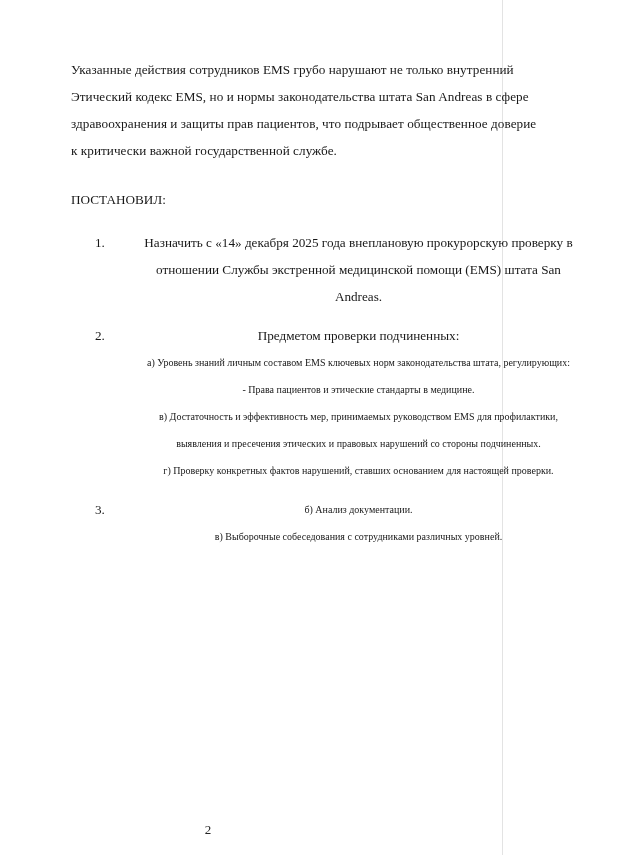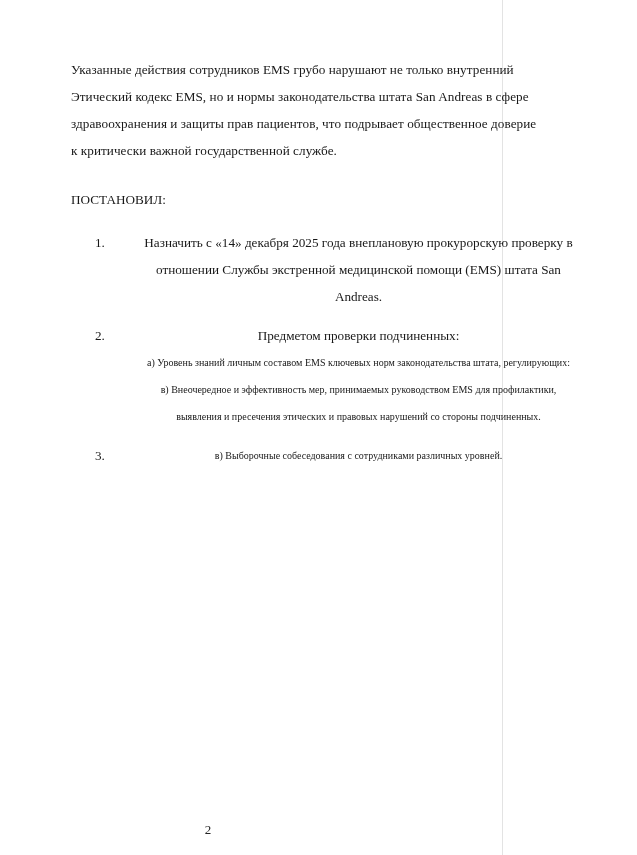--- a/index.html
+++ b/index.html
@@ -110,24 +110,27 @@
 
     <ol class="decree-list">
 
       <li>
         <span class="li-main">Назначить с «14» декабря 2025 года внеплановую прокурорскую проверку в отношении Службы экстренной медицинской помощи (EMS) штата San Andreas.</span>
       </li>
 
       <li>
         <span class="li-main">Предметом проверки подчиненных:</span>
         <span class="sub-line">а) Уровень знаний личным составом EMS ключевых норм законодательства штата, регулирующих:</span>
-        <span class="sub-line">в) Внеочередное и эффективность мер, принимаемых руководством EMS для профилактики, выявления и пресечения этических и правовых нарушений со стороны подчиненных.</span>
+        <span class="sub-line">- Права пациентов и этические стандарты в медицине.</span>
+        <span class="sub-line">в) Достаточность и эффективность мер, принимаемых руководством EMS для профилактики, выявления и пресечения этических и правовых нарушений со стороны подчиненных.</span>
+        <span class="sub-line">г) Проверку конкретных фактов нарушений, ставших основанием для настоящей проверки.</span>
       </li>
 
       <li>
+        <span class="sub-line">б) Анализ документации.</span>
         <span class="sub-line">в) Выборочные собеседования с сотрудниками различных уровней.</span>
 
       </li>
 
     </ol>
   </div>
 
   <div class="page-number">2</div>
 </div>
 

